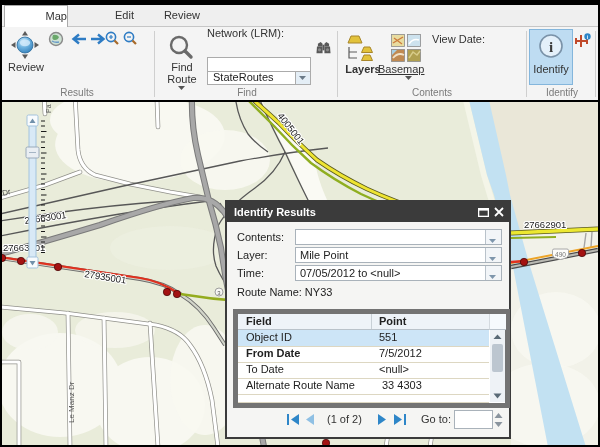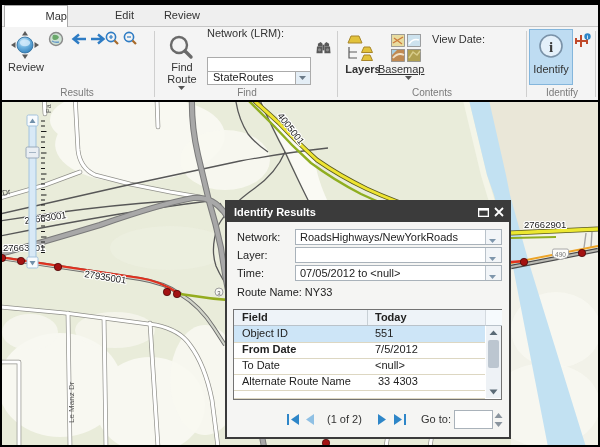--- a/index.html
+++ b/index.html
@@ -307,46 +307,46 @@
   
   <div id="dlg">
    <div id="dlgtitle">Identify Results</div>
    <svg style="position:absolute;right:20px;top:6px;" width="11" height="9">
           <rect x="0.5" y="0.5" width="10" height="8" fill="none" stroke="#fff" stroke-width="1.6"></rect>
           <rect x="0" y="0" width="11" height="2.6" fill="#fff"></rect>
         </svg>
    <svg style="position:absolute;right:5px;top:5px;" width="10" height="10">
           <path d="M1,1 L9,9 M9,1 L1,9" stroke="#fff" stroke-width="1.8"></path>
         </svg>
-   <div class="dlabel" style="left:10px;top:29px;">Network:</div>
+   <div class="dlabel" style="left:10px;top:29px;">Contents:</div>
    <div class="dcombo" style="left:68px;top:27px;width:205px;">
-     <div class="txt">RoadsHighways/NewYorkRoads</div>
      <div class="btn"><svg width="10" height="6" style="margin:4px 0 0 2px;">
               <path d="M1,1 L8,1 L4.5,5 Z" fill="#7e96ac"></path>
             </svg></div>
    </div>
    <div class="dlabel" style="left:10px;top:47px;">Layer:</div>
    <div class="dcombo" style="left:68px;top:45px;width:205px;">
+     <div class="txt">Mile Point</div>
      <div class="btn"><svg width="10" height="6" style="margin:4px 0 0 2px;">
               <path d="M1,1 L8,1 L4.5,5 Z" fill="#7e96ac"></path>
             </svg></div>
    </div>
    <div class="dlabel" style="left:10px;top:65px;">Time:</div>
    <div class="dcombo" style="left:68px;top:63px;width:205px;">
      <div class="txt">07/05/2012 to &lt;null&gt;</div>
      <div class="btn"><svg width="10" height="6" style="margin:4px 0 0 2px;">
               <path d="M1,1 L8,1 L4.5,5 Z" fill="#7e96ac"></path>
             </svg></div>
    </div>
    <div class="dlabel" style="left:10px;top:84px;">Route Name: NY33</div>
-   <div id="dtable" style="position:absolute;left:6px;top:107px;width:267px;height:89px;background:#fff;border:1px solid #737373;box-sizing:content-box;">
+   <div id="dtable" style="position:absolute;left:6px;top:107px;width:267px;height:89px;background:#fff;border:5px solid #737373;box-sizing:content-box;">
      <div style="position:absolute;left:0;top:0;width:251px;height:15px;background:#eef3f8;border-bottom:1px solid #b9c2ca;"></div>
      <div style="position:absolute;left:251px;top:0;width:16px;height:15px;background:#f6fafd;border-bottom:1px solid #b9c2ca;border-left:1px solid #d4dae0;"></div>
      <div style="position:absolute;left:8px;top:1px;font-size:11px;font-weight:bold;color:#222;">Field</div>
-     <div style="position:absolute;left:141px;top:1px;font-size:11px;font-weight:bold;color:#222;">Today</div>
+     <div style="position:absolute;left:141px;top:1px;font-size:11px;font-weight:bold;color:#222;">Point</div>
      <div style="position:absolute;left:133px;top:0;width:1px;height:15px;background:#c8d0d6;"></div>
 
      <div style="position:absolute;left:0;top:16px;width:251px;height:16px;background:#cde5f7;border-bottom:1px solid #ddd7c2;"></div>
      <div style="position:absolute;left:0;top:33px;width:251px;height:15px;border-bottom:1px solid #ddd7c2;"></div>
      <div style="position:absolute;left:0;top:49px;width:251px;height:15px;border-bottom:1px solid #ddd7c2;"></div>
      <div style="position:absolute;left:0;top:65px;width:251px;height:15px;border-bottom:1px solid #ddd7c2;"></div>
      <div style="position:absolute;left:0;top:81px;width:251px;height:7px;border-bottom:1px solid #ddd7c2;"></div>
      <div style="position:absolute;left:8px;top:17px;font-size:11px;color:#222;">Object ID</div>
      <div style="position:absolute;left:141px;top:17px;font-size:11px;color:#222;">551</div>
      <div style="position:absolute;left:8px;top:33px;font-size:11px;color:#222;font-weight:bold;">From Date</div>

